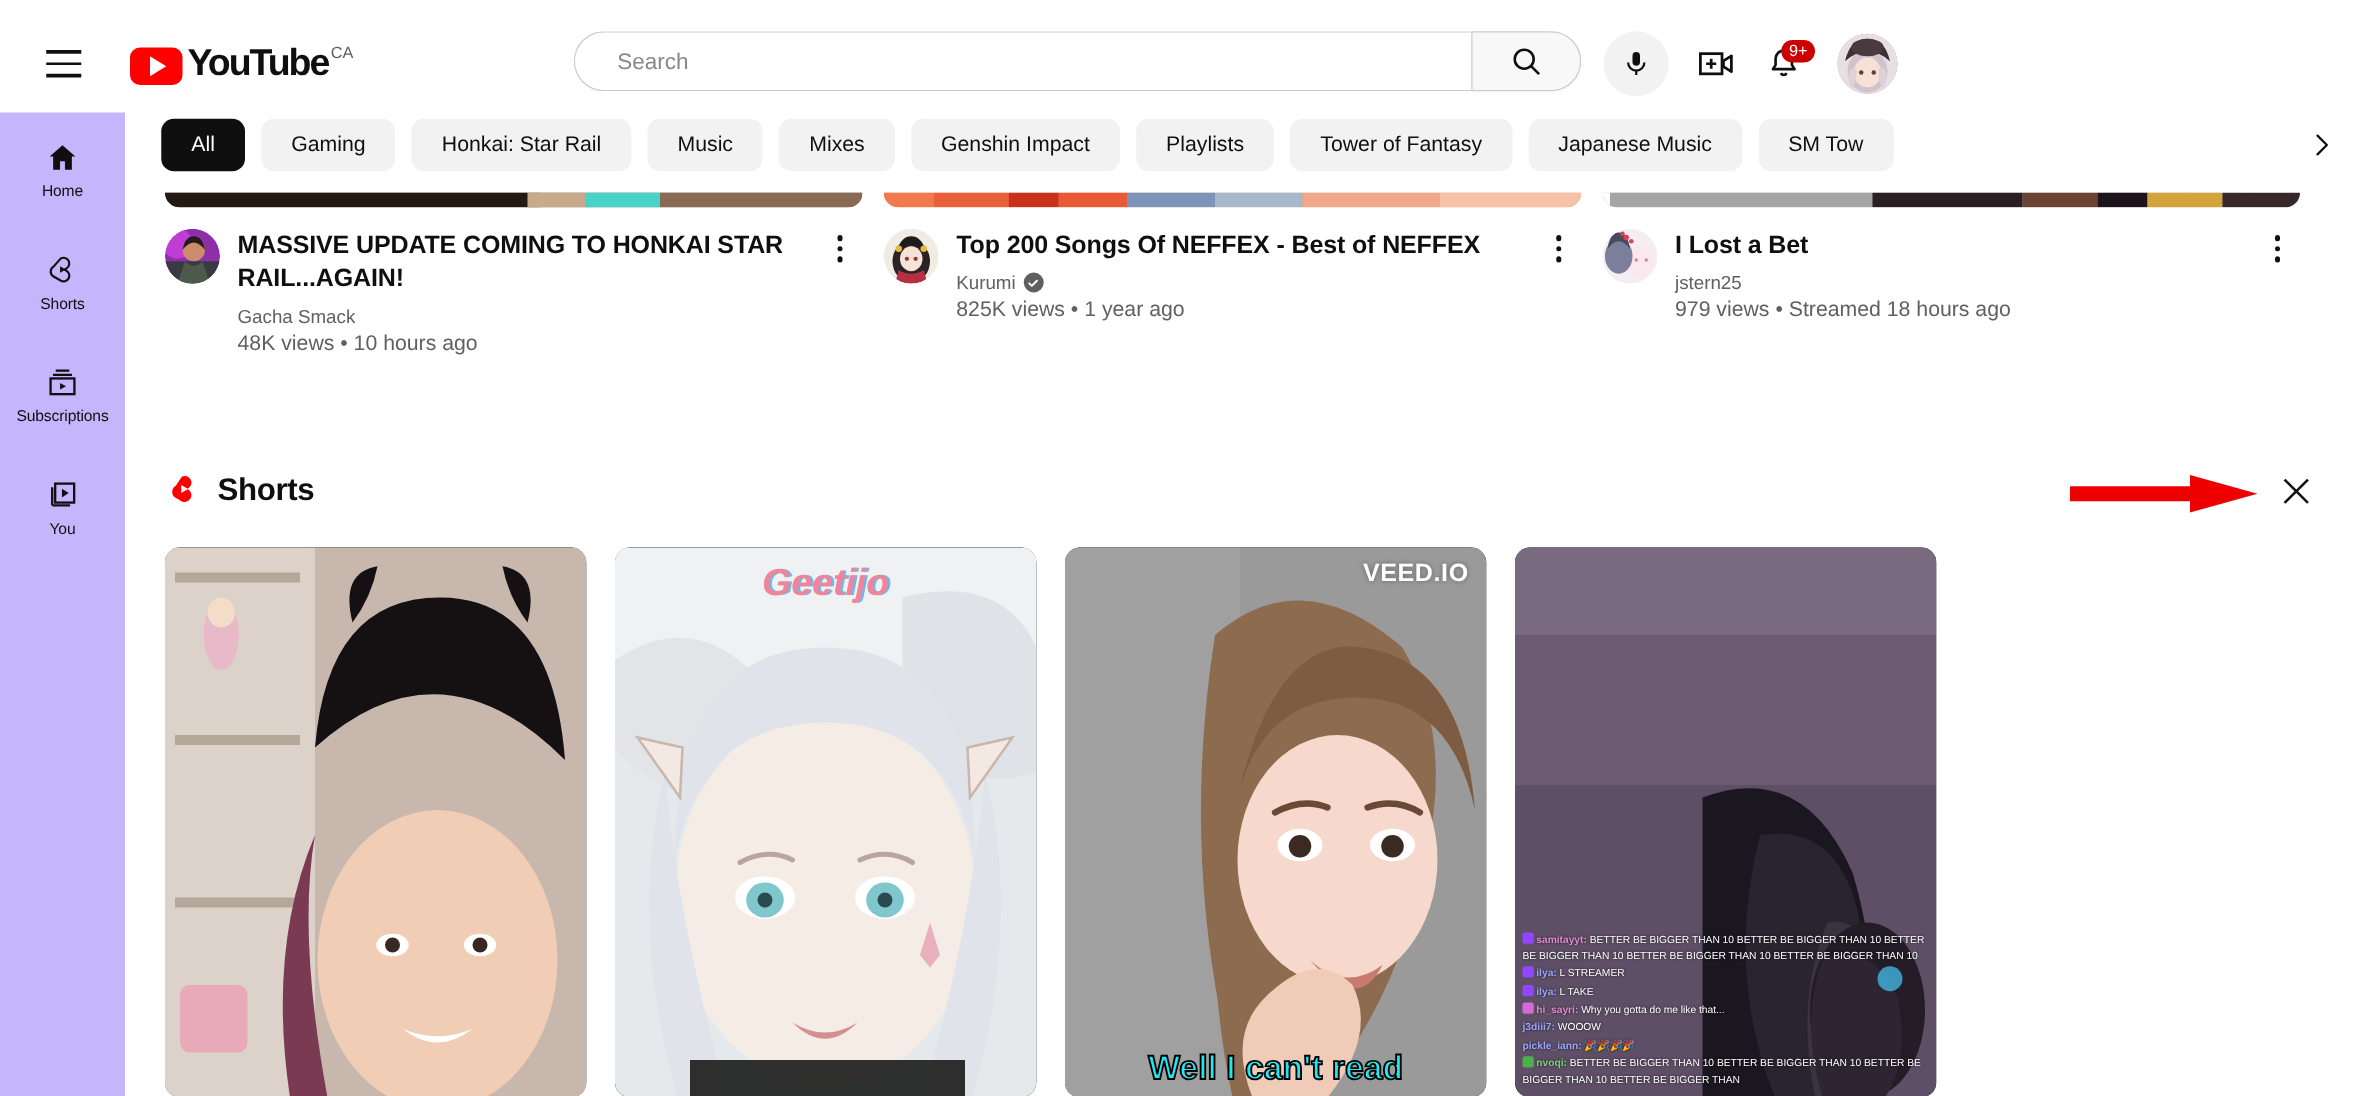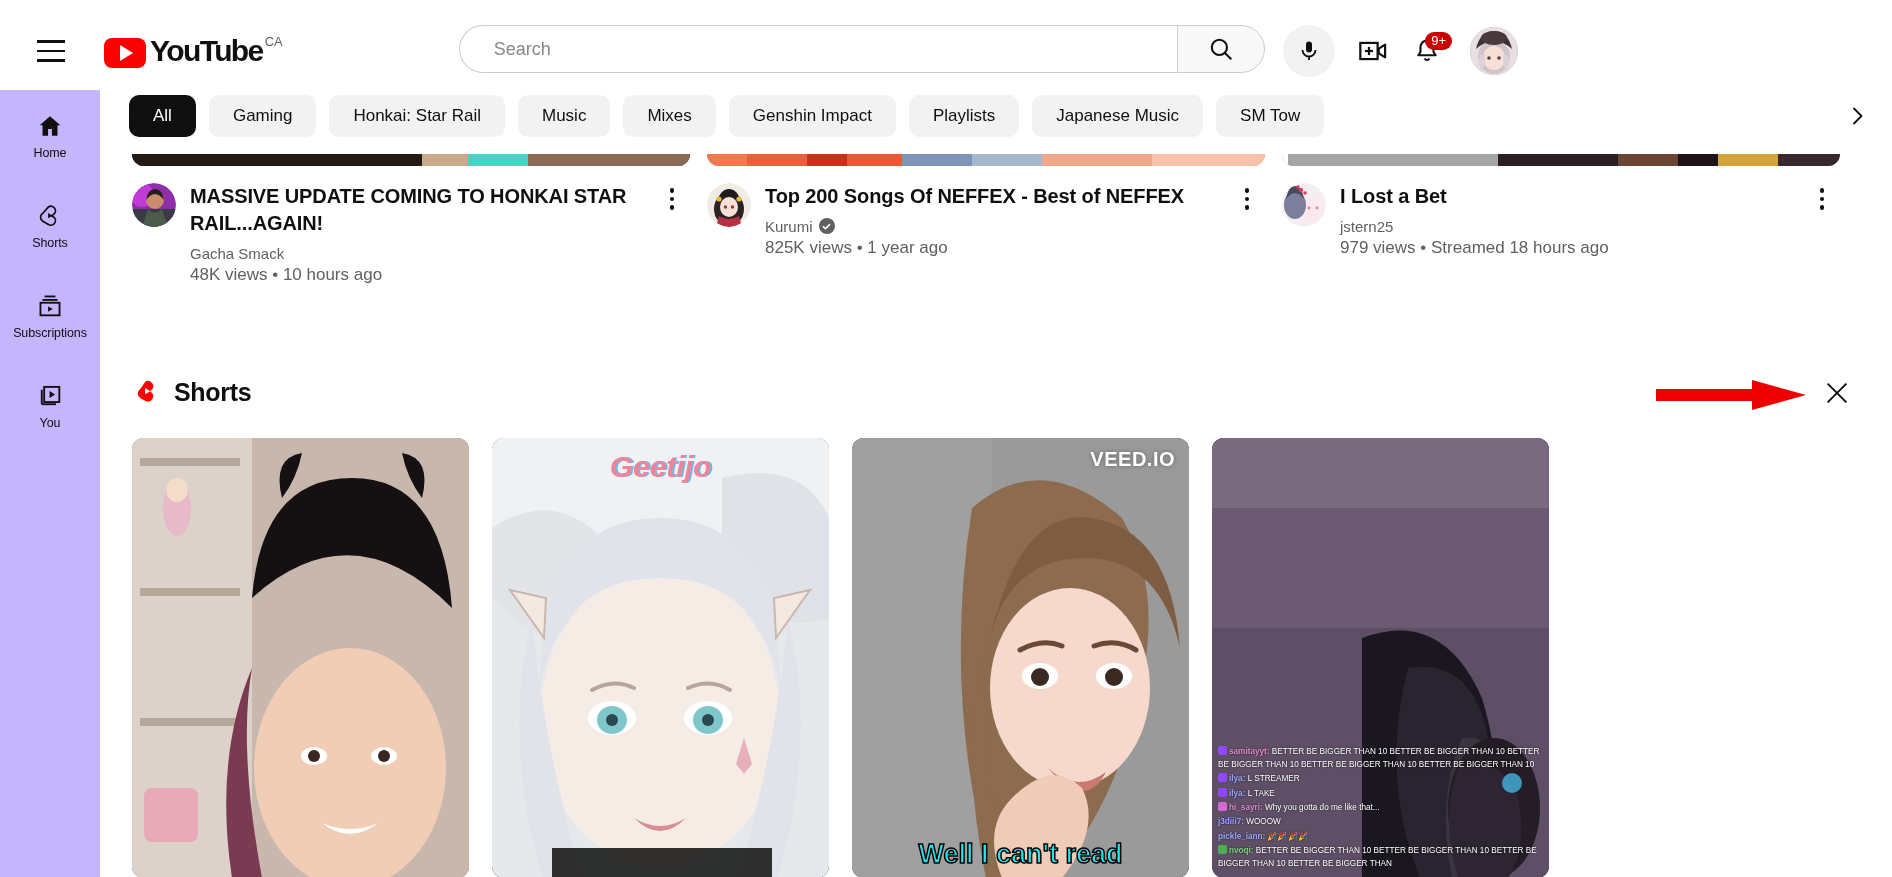--- a/index.html
+++ b/index.html
@@ -375,20 +375,21 @@
 </div>
 
 <div id="chips-bar">
   <div class="chip selected">All</div>
   <div class="chip">Gaming</div>
   <div class="chip">Honkai: Star Rail</div>
   <div class="chip">Music</div>
   <div class="chip">Mixes</div>
   <div class="chip">Genshin Impact</div>
   <div class="chip">Playlists</div>
+  <div class="chip">Tower of Fantasy</div>
   <div class="chip">Japanese Music</div>
   <div class="chip">SM Tow</div>
   <div class="chip-fade"></div>
   <div class="chips-next">
     <svg width="24" height="24" viewBox="0 0 24 24">
       <path d="M9 4.5 L16.5 12 L9 19.5" fill="none" stroke="#0f0f0f" stroke-width="1.8" stroke-linecap="round" stroke-linejoin="round"></path>
     </svg>
   </div>
 </div>
 

